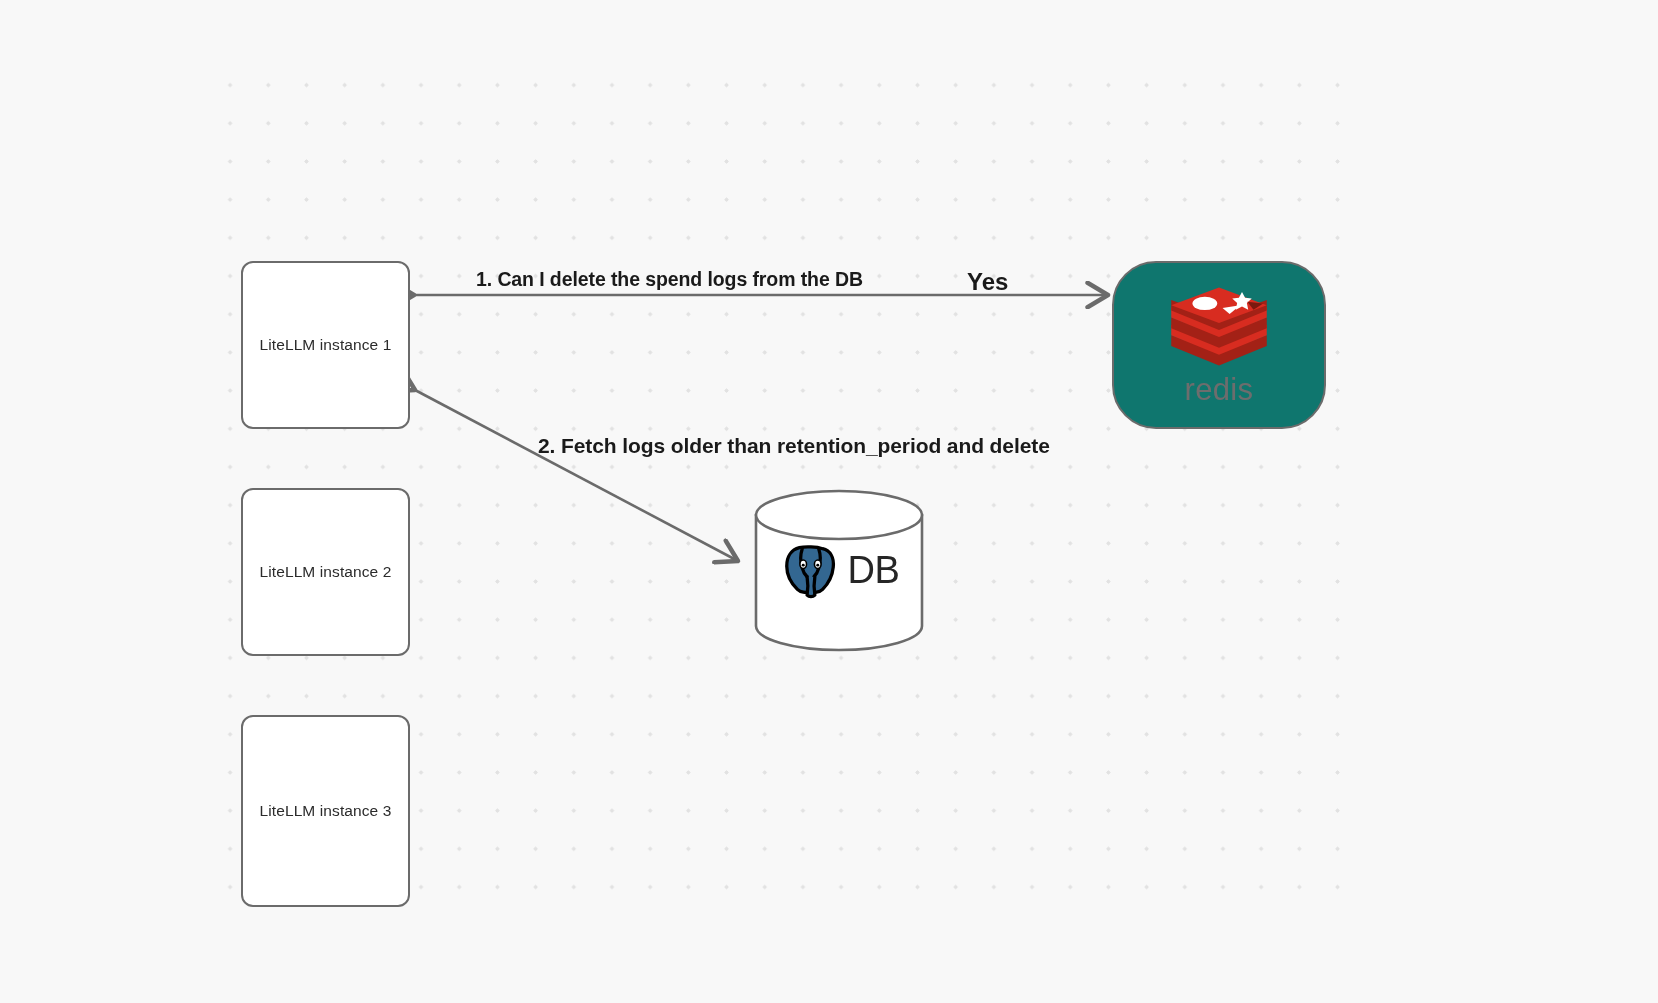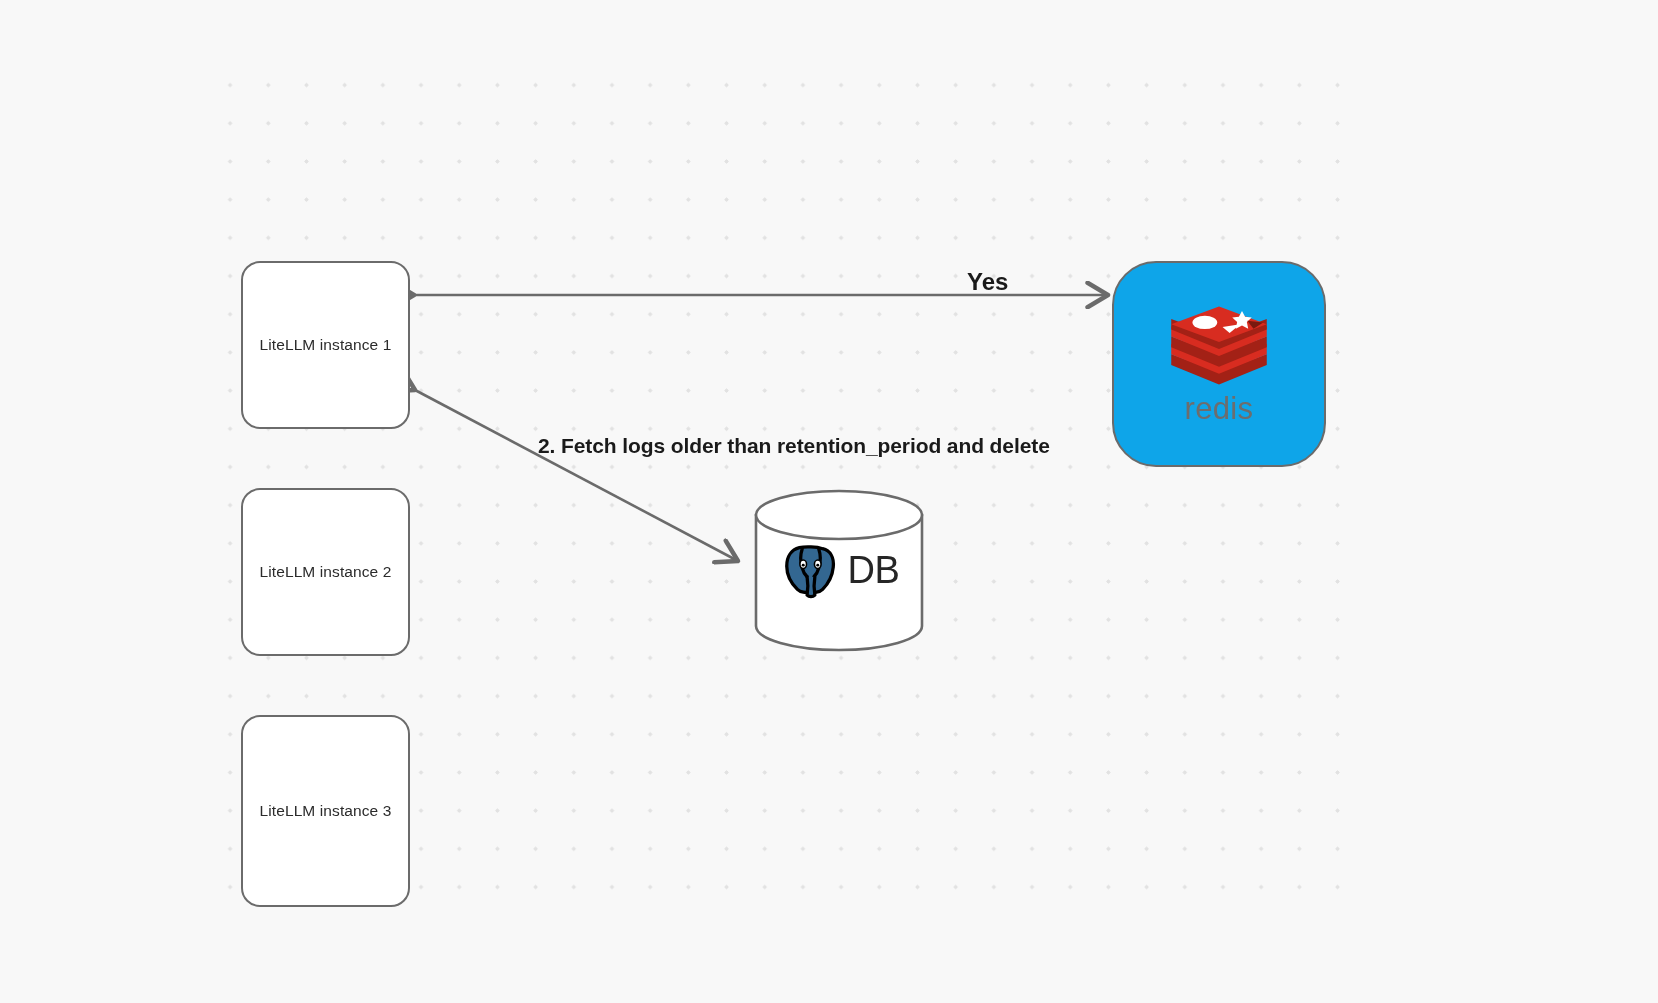--- a/index.html
+++ b/index.html
@@ -35,21 +35,21 @@
   #layer {
     position: absolute;
     inset: 0;
   }
 
   
   .node-box {
     position: absolute;
     background: #ffffff;
     border: 2.5px solid #6b6b6b;
-    border-radius: 19px;
+    border-radius: 12px;
     display: flex;
     align-items: center;
     justify-content: center;
     box-sizing: border-box;
   }
   .node-label {
     font-size: 15.5px;
     color: #2b2b2b;
     font-family: "Liberation Sans", sans-serif;
     letter-spacing: 0.1px;
@@ -59,22 +59,22 @@
   #node-litellm-1 { left: 241px; top: 261px;  width: 169px; height: 168px; }
   #node-litellm-2 { left: 241px; top: 488px;  width: 169px; height: 168px; }
   #node-litellm-3 { left: 241px; top: 715px;  width: 169px; height: 192px; }
 
   
   #node-redis {
     position: absolute;
     left: 1112px;
     top: 261px;
     width: 214px;
-    height: 206px;
-    background: #0ea5e9;
+    height: 168px;
+    background: #0f766e;
     border: 2.5px solid #6b6b6b;
     border-radius: 44px;
     box-sizing: border-box;
     display: flex;
     flex-direction: column;
     align-items: center;
     justify-content: center;
   }
   #redis-logo { width: 108px; height: 92px; display:block; margin-top: 2px; }
   #redis-wordmark { width: 118px; height: 36px; display:block; margin-top: -4px; }
@@ -152,20 +152,21 @@
       </marker>
     </defs>
 
      redis --&gt;
     <line x1="414" y1="295" x2="1108" y2="295" stroke="#6b6b6b" stroke-width="2.6" marker-start="url(#ah-left)" marker-end="url(#ah-right)"></line>
 
      postgres DB --&gt;
     <line x1="415" y1="390" x2="738" y2="561" stroke="#6b6b6b" stroke-width="2.6" marker-start="url(#ah-left)" marker-end="url(#ah-right)"></line>
   </svg>
 
+  <div class="edge-label" id="label-edge-1">1.  Can I delete the spend logs from the DB</div>
   <div class="edge-label" id="label-edge-1-yes">Yes</div>
   <div class="edge-label" id="label-edge-2">2.  Fetch logs older than retention_period and delete</div>
 
   <div class="node-box" id="node-litellm-1">
     <span class="node-label">LiteLLM instance 1</span>
   </div>
 
   <div class="node-box" id="node-litellm-2">
     <span class="node-label">LiteLLM instance 2</span>
   </div>

